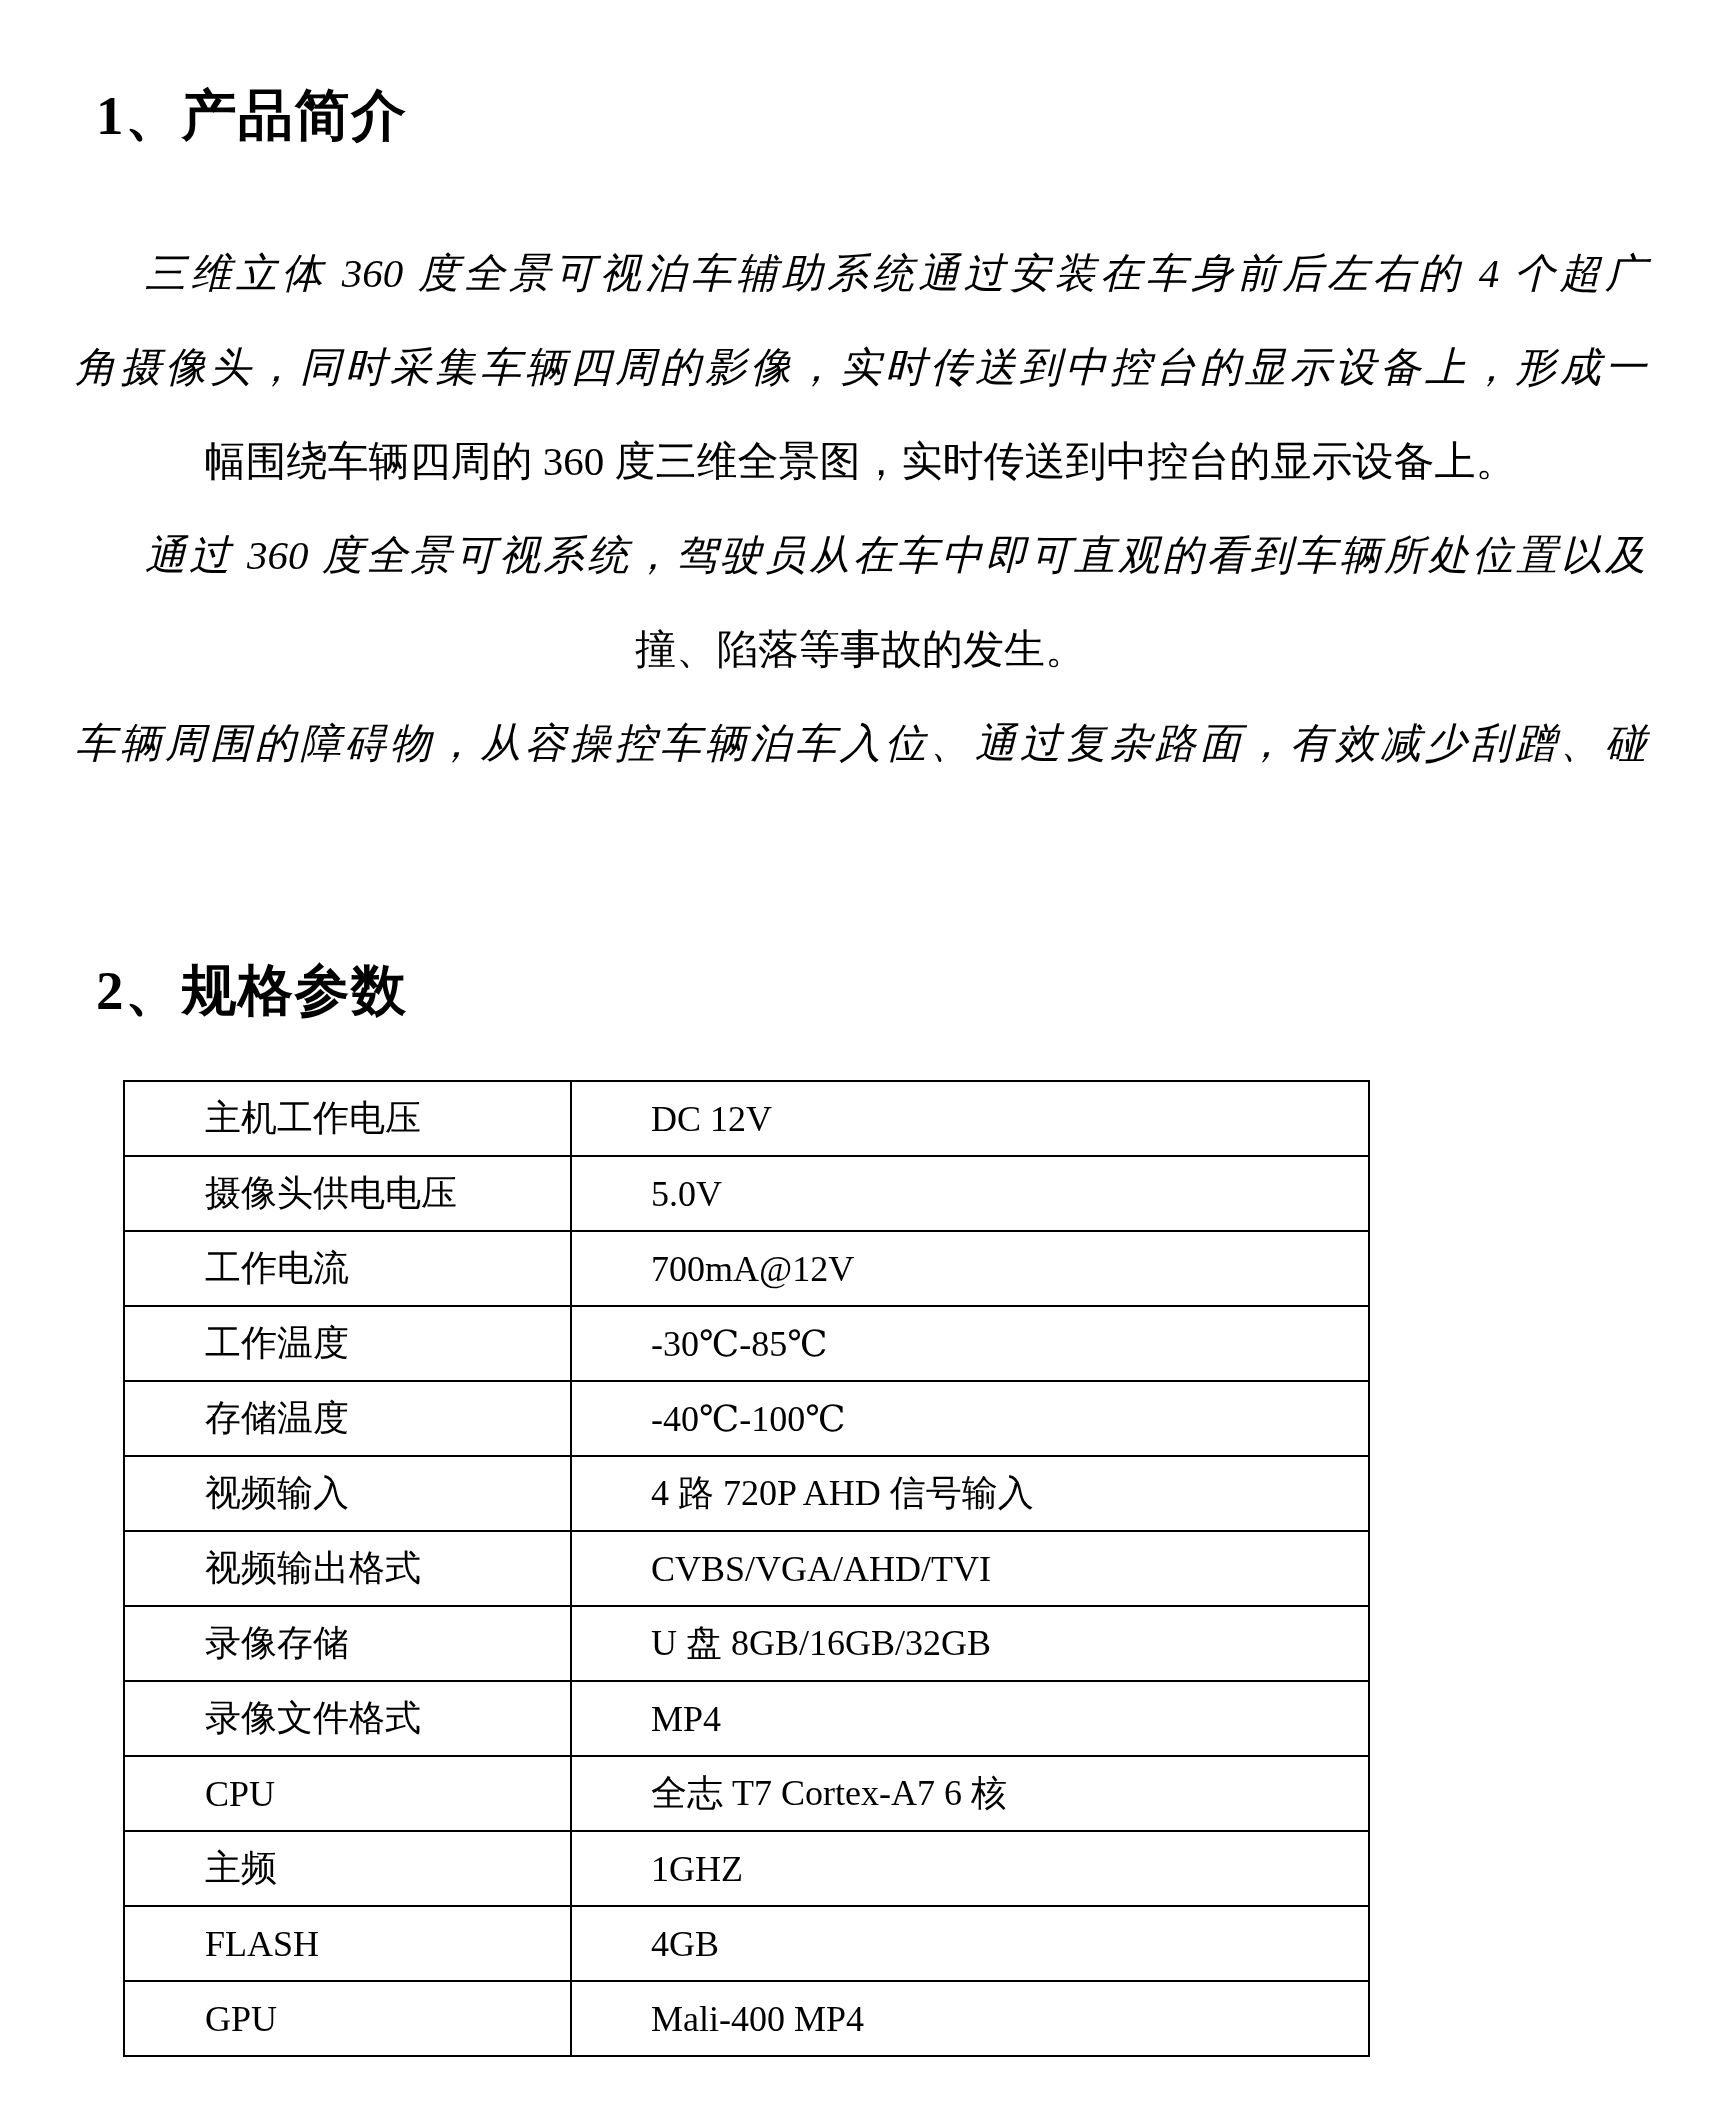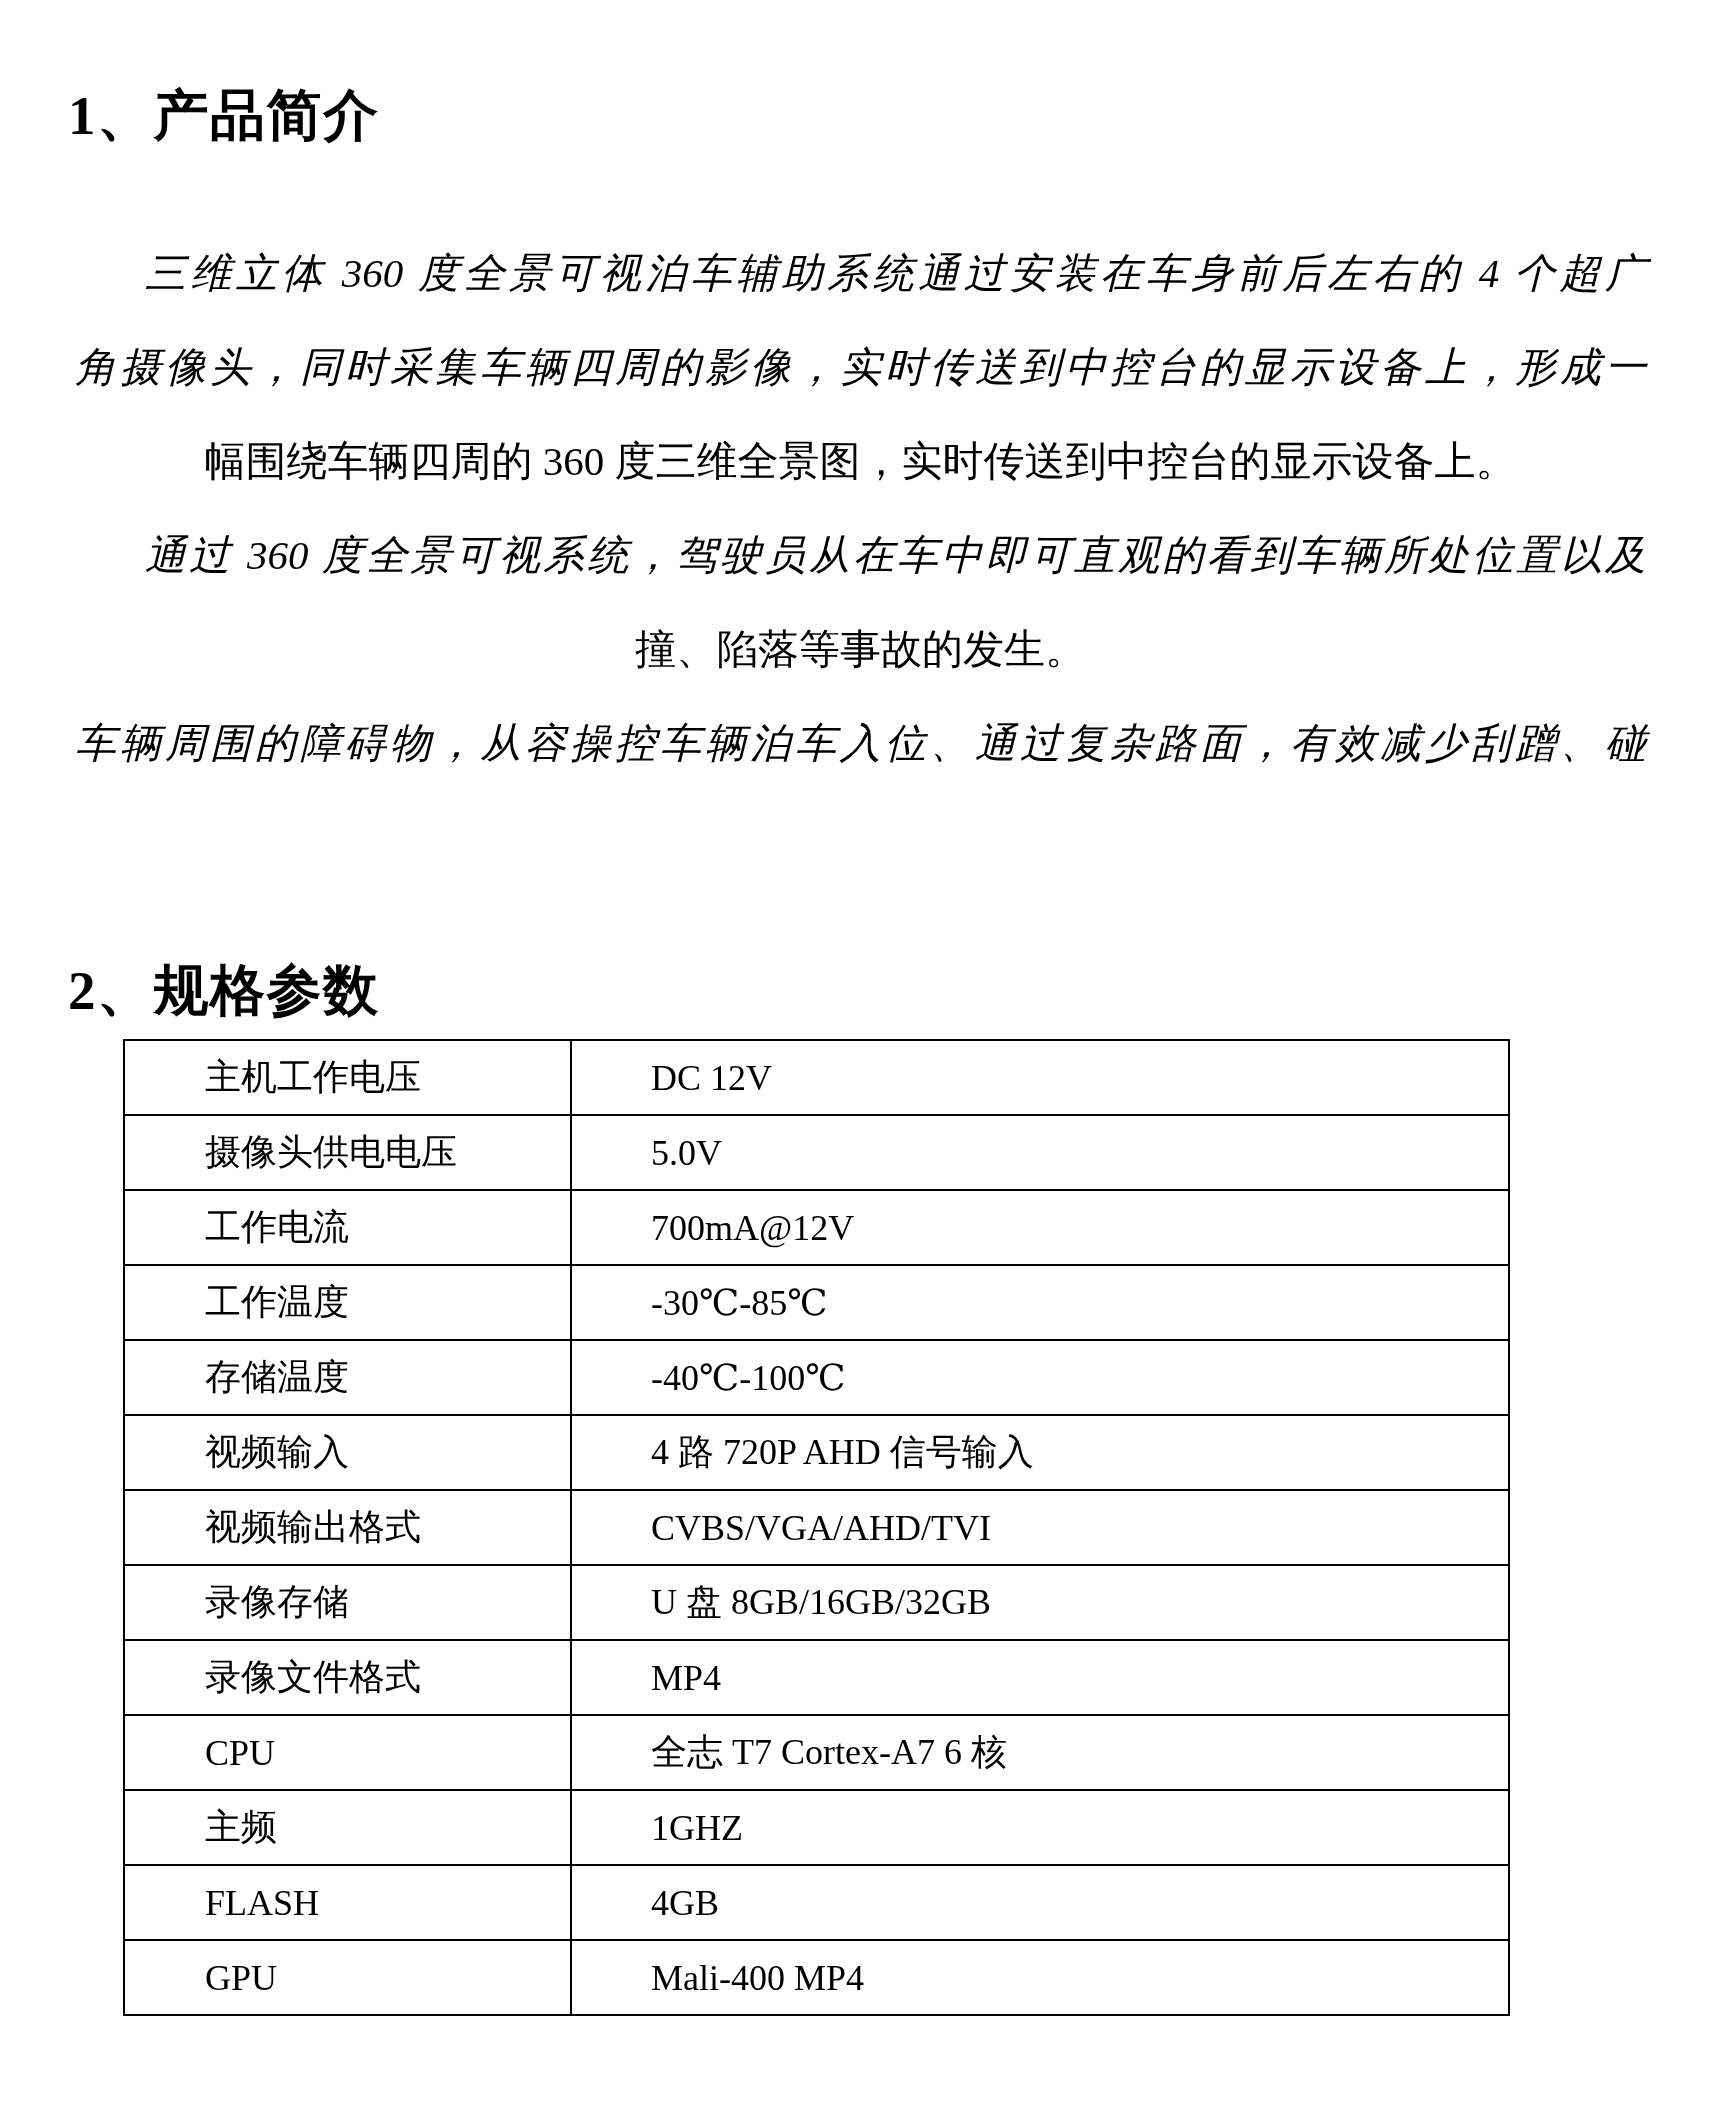--- a/index.html
+++ b/index.html
@@ -7,21 +7,21 @@
     width: 1730px;
     height: 2108px;
     background: #ffffff;
     color: #000000;
     font-family: "Liberation Serif", "DejaVu Serif", serif;
     position: relative;
     overflow: hidden;
   }
   .heading {
     position: absolute;
-    left: 68px;
+    left: 96px;
     font-size: 55px;
     font-weight: bold;
     line-height: 1.15;
     letter-spacing: 1.5px;
     white-space: pre;
   }
   #heading-1 { top: 84px; }
   #heading-2 { top: 959px; }
 
   .intro {
@@ -33,22 +33,22 @@
     line-height: 94px;
   }
   .intro p { margin: 0; padding: 0; }
   .line { text-align: center; }
   .line.fill { text-align: justify; text-align-last: justify; font-style: italic; }
   .line.ind { text-indent: 70px; }
 
   table.spec {
     position: absolute;
     left: 123px;
-    top: 1039px;
-    width: 1387px;
+    top: 1080px;
+    width: 1247px;
     border-collapse: collapse;
     table-layout: fixed;
     font-size: 36px;
     color: #000000;
     padding-left: 37px;
   }
   table.spec td {
     border: 2.9px solid #000000;
     height: 73px;
     vertical-align: middle;

